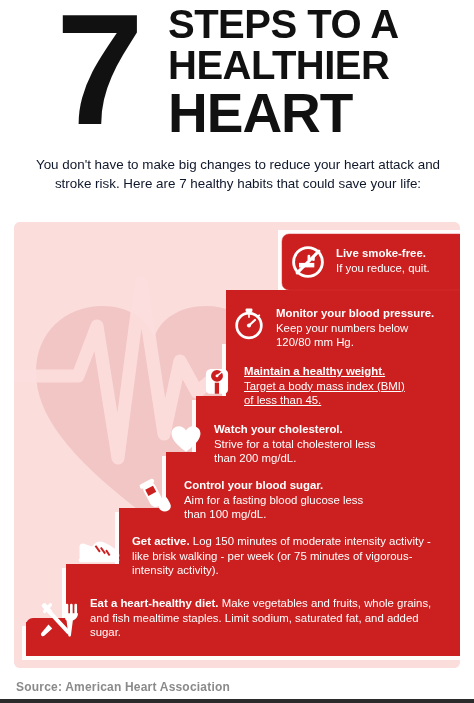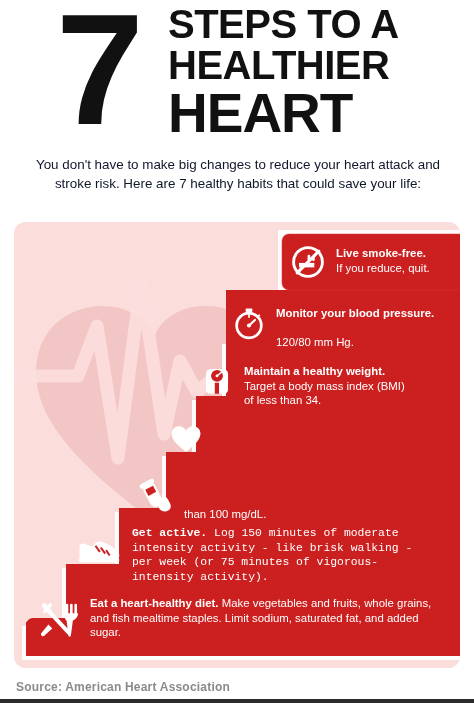--- a/index.html
+++ b/index.html
@@ -36,21 +36,21 @@
     position:absolute;left:28px;top:155px;width:420px;
     text-align:center;color:#0f172a;
     font-size:13.4px;line-height:19px;font-weight:normal;
   }
 
   
   .panel{
     position:absolute;left:14px;top:222px;
     width:446px;height:446px;
     background:#fbdddc;
-    border-radius:12px;
+    border-radius:6px;
     overflow:hidden;
   }
   .panel-svg{position:absolute;left:0;top:0;}
 
   
   .step{
     position:absolute;
     color:#ffffff;
     font-size:11.4px;
     line-height:14.6px;
@@ -143,75 +143,80 @@
         <rect x="18.4" y="6" width="3.2" height="4" fill="#fff"></rect>
         <circle cx="20" cy="23" r="14.5" fill="none" stroke="#fff" stroke-width="3.2"></circle>
         <circle cx="20" cy="23" r="2.4" fill="#fff"></circle>
         <line x1="20" y1="23" x2="27" y2="16.5" stroke="#fff" stroke-width="2.6" stroke-linecap="round"></line>
         <line x1="20" y1="10.5" x2="20" y2="13" stroke="#fff" stroke-width="2" stroke-linecap="round"></line>
         <line x1="30" y1="13" x2="32" y2="11" stroke="#fff" stroke-width="2.4" stroke-linecap="round"></line>
       </svg>
     </div>
     <div class="step" style="left:262px;top:84px;width:186px;">
       <b>Monitor your blood pressure.</b><br>
-      <br>
+      <span class="body">Keep your numbers below</span><br>
       <span class="body">120/80 mm Hg.</span>
     </div>
 
     <div class="step-ico" style="left:186px;top:142px;">
       <svg width="34" height="34" viewBox="0 0 40 40">
         <path d="M7 12 C7 8 10 6 14 6 H26 C30 6 33 8 33 12 V30 C33 33 31 35 28 35 H12 C9 35 7 33 7 30 Z" fill="#fff"></path>
         <circle cx="20" cy="14" r="7" fill="#cc1f1f"></circle>
         <circle cx="20" cy="14" r="1.7" fill="#fff"></circle>
         <line x1="20" y1="14" x2="25" y2="10" stroke="#fff" stroke-width="1.8" stroke-linecap="round"></line>
         <rect x="17.4" y="22" width="5" height="13" fill="#cc1f1f"></rect>
       </svg>
     </div>
-    <div class="step" style="left:230px;top:142px;width:198px;">
+    <div class="step" style="left:230px;top:142px;width:198px;text-decoration:underline;">
       <b>Maintain a healthy weight.</b><br>
       <span class="body">Target a body mass index (BMI)</span><br>
-      <span class="body">of less than 34.</span>
+      <span class="body">of less than 45.</span>
     </div>
 
     <div class="step-ico" style="left:155px;top:200px;">
       <svg width="34" height="34" viewBox="0 0 40 40">
         <path d="M20 35 C6 25, 3 18, 3 13.5 C3 8.5, 7 5, 11.6 5 C15 5, 18.4 7, 20 10
                  C21.6 7, 25 5, 28.4 5 C33 5, 37 8.5, 37 13.5 C37 18, 34 25, 20 35 Z" fill="#fff"></path>
       </svg>
+    </div>
+    <div class="step" style="left:200px;top:200px;width:216px;">
+      <b>Watch your cholesterol.</b><br>
+      <span class="body">Strive for a total cholesterol less</span><br>
+      <span class="body">than 200 mg/dL.</span>
     </div>
 
     <div class="step-ico" style="left:124px;top:256px;">
       <svg width="38" height="36" viewBox="0 0 44 40">
         <g transform="rotate(-28 18 19)">
           <rect x="10" y="3" width="15" height="30" rx="7" fill="#fff"></rect>
           <rect x="8.4" y="1" width="18" height="5.5" rx="2.4" fill="#fff"></rect>
           <rect x="12.4" y="9" width="10.2" height="8" fill="#cc1f1f"></rect>
         </g>
         <path d="M31 19 C31 19, 24 27.5, 24 31.6 C24 35.4, 27.2 38, 31 38
                  C34.8 38, 38 35.4, 38 31.6 C38 27.5, 31 19, 31 19 Z" fill="#fff"></path>
         <path d="M31 27 C31 27, 27.6 31.4, 27.6 33.4 C27.6 35.2, 29.2 36.4, 31 36.4 Z" fill="#cc1f1f" opacity="0"></path>
       </svg>
     </div>
     <div class="step" style="left:170px;top:256px;width:240px;">
-      <br>
-      <br>
+      <b>Control your blood sugar.</b><br>
+      <span class="body">Aim for a fasting blood glucose less</span><br>
       <span class="body">than 100 mg/dL.</span>
     </div>
 
     <div class="step-ico" style="left:62px;top:312px;">
       <svg width="46" height="34" viewBox="0 0 52 38">
         <path d="M4 14 C4 11, 7 10, 10 11 L18 14 C22 9, 26 7, 31 9
                  C38 12, 45 16, 48 21 C50 24, 49 28, 45 28 H7 C5 28, 4 27, 4 25 Z" fill="#fff"></path>
         <rect x="3" y="27" width="46" height="4.6" rx="2.3" fill="#fff"></rect>
         <line x1="22" y1="13" x2="27" y2="20" stroke="#cc1f1f" stroke-width="2.2"></line>
         <line x1="28" y1="15" x2="33" y2="22" stroke="#cc1f1f" stroke-width="2.2"></line>
         <line x1="34" y1="18" x2="38" y2="24" stroke="#cc1f1f" stroke-width="2.2"></line>
       </svg>
     </div>
-    <div class="step" style="left:118px;top:304px;width:300px;font-family:Liberation Mono, monospace;">
+    <div class="step" style="left:118px;top:312px;width:300px;">
       <b>Get active.</b>
       <span class="body">Log 150 minutes of moderate intensity activity - like brisk walking - per week (or 75 minutes of vigorous-intensity activity).</span>
     </div>
 
     <div class="step-ico" style="left:22px;top:378px;">
       <svg width="44" height="40" viewBox="0 0 46 42">
         <g stroke="#fff" stroke-width="4.2" stroke-linecap="round" fill="none">
           <line x1="8" y1="6" x2="34" y2="34"></line>
         </g>
         <path d="M9 5 L15 12 M15 5 L9 12" stroke="#fff" stroke-width="3.6" stroke-linecap="round" fill="none"></path>

